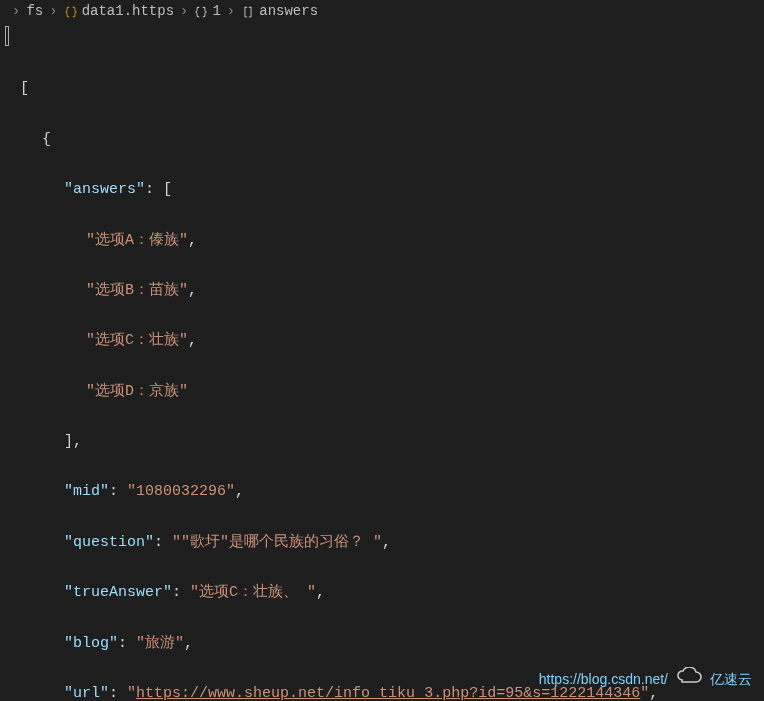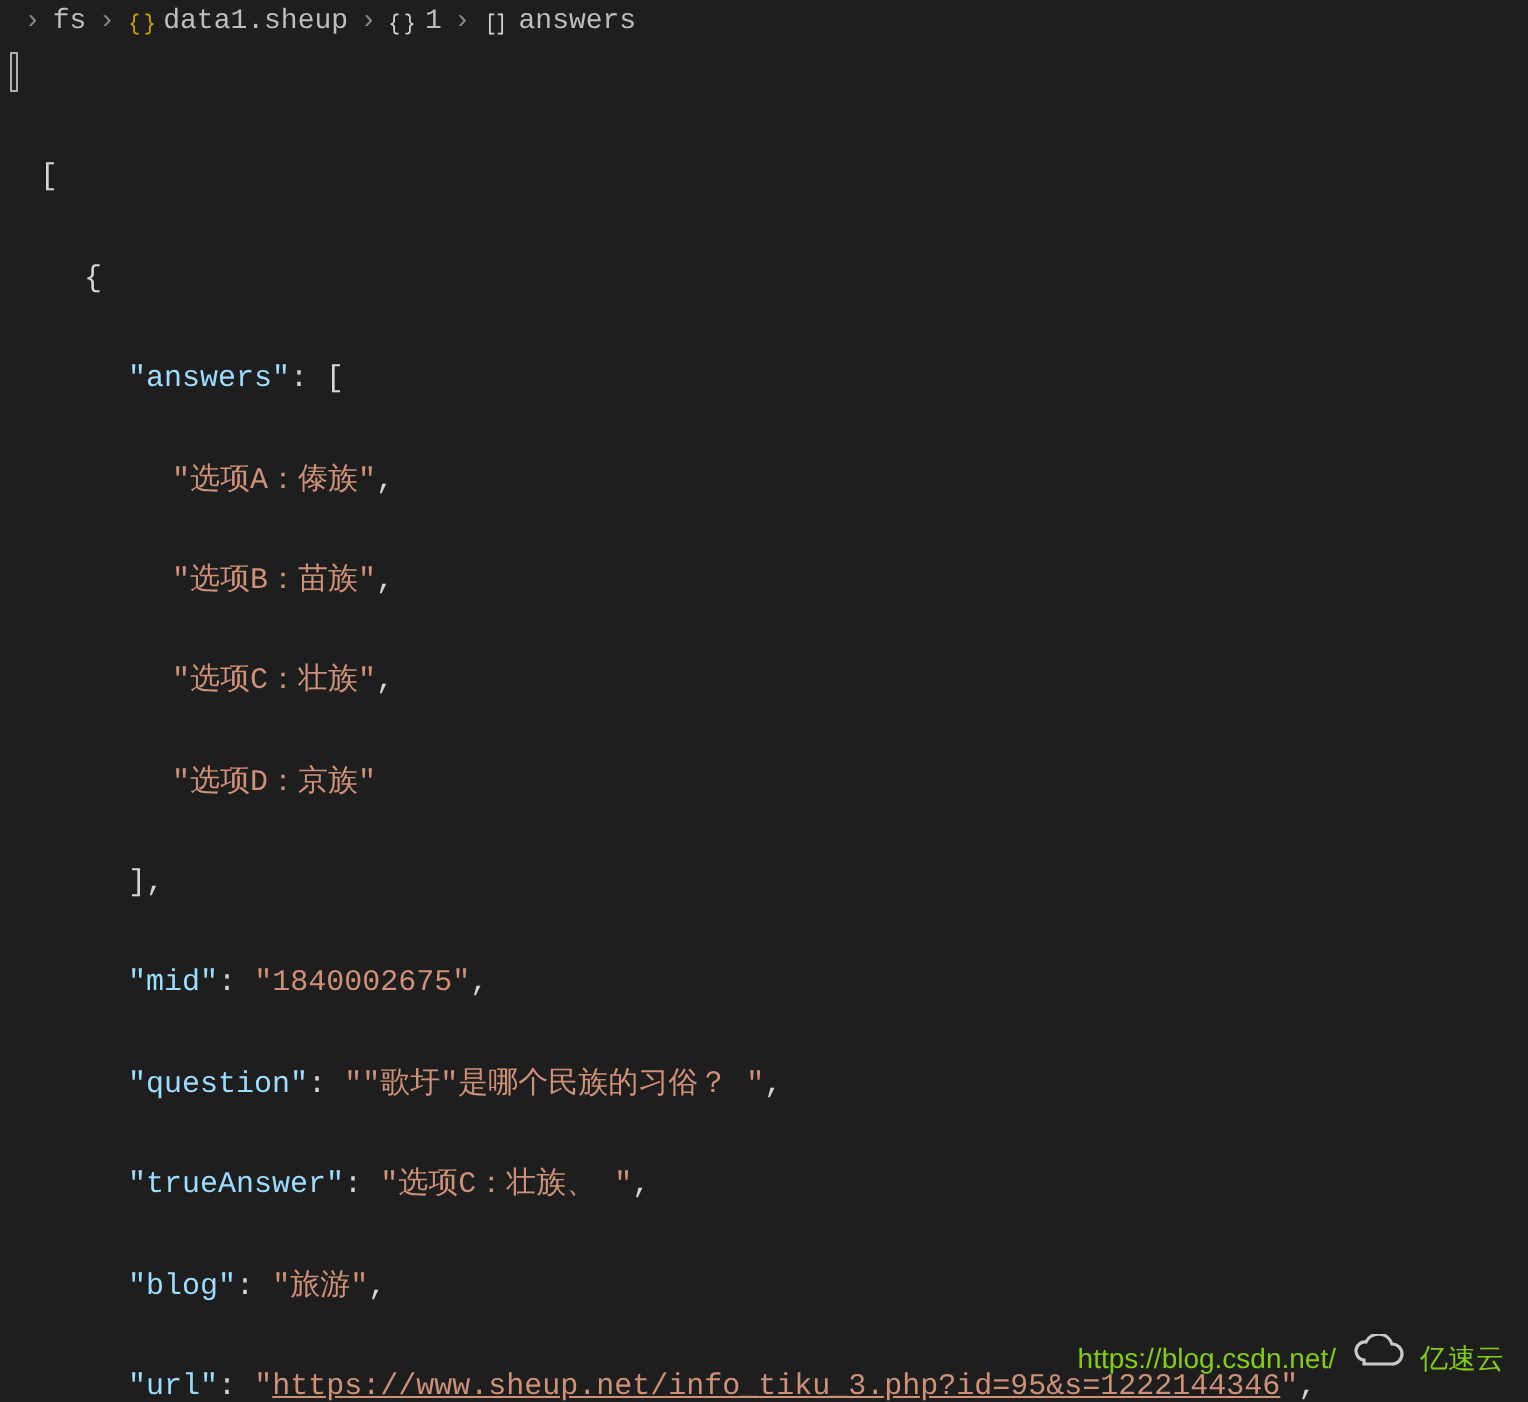--- a/index.html
+++ b/index.html
@@ -9,36 +9,36 @@
   .code{padding:2px 0 0 20px;white-space:pre;font-family:Consolas,"Courier New",monospace;position:relative;}
   .cursor{position:absolute;left:5px;top:2px;width:2px;height:18px;border:1px solid #aeafad;}
   .p{color:#d4d4d4;} 
   .k{color:#9cdcfe;} 
   .s{color:#ce9178;} 
   .u{color:#ce9178;text-decoration:underline;} 
   .line{display:block;}
   .ind1{padding-left:22px;}
   .ind2{padding-left:44px;}
   .ind3{padding-left:66px;}
-  .watermark{position:absolute;right:12px;bottom:8px;color:#84cc16;font-size:14px;font-family:Arial,sans-serif;display:flex;align-items:center;gap:6px;}
+  .watermark{position:absolute;right:12px;bottom:8px;color:#7dd3fc;font-size:14px;font-family:Arial,sans-serif;display:flex;align-items:center;gap:6px;}
   .watermark .cloud{display:inline-block;}
 </style>
 </head>
 <body>
 
 <div class="breadcrumb">
   <span class="sep">›</span>
   <span>fs</span>
   <span class="sep">›</span>
   <span class="icon">
     <svg width="14" height="14" viewBox="0 0 16 16">
         <path fill="#cca700" d="M5 2c-1.5 0-2 1-2 2v2c0 1-.5 1.5-1.5 1.5v1C2.5 8.5 3 9 3 10v2c0 1 .5 2 2 2h1v-1H5.2c-.8 0-1.2-.4-1.2-1.2V10c0-1-.4-1.6-1.2-2 .8-.4 1.2-1 1.2-2V4.2C4 3.4 4.4 3 5.2 3H6V2H5zm6 0h-1v1h.8c.8 0 1.2.4 1.2 1.2V6c0 1 .4 1.6 1.2 2-.8.4-1.2 1-1.2 2v1.8c0 .8-.4 1.2-1.2 1.2H10v1h1c1.5 0 2-1 2-2v-2c0-1 .5-1.5 1.5-1.5v-1C13.5 7.5 13 7 13 6V4c0-1-.5-2-2-2z"></path>
       </svg>
   </span>
-  <span>data1.sheup</span>
+  <span>data1.https</span>
   <span class="sep">›</span>
   <span class="icon">
     <svg width="14" height="14" viewBox="0 0 16 16">
         <path fill="#d4d4d4" d="M5 2c-1.5 0-2 1-2 2v2c0 1-.5 1.5-1.5 1.5v1C2.5 8.5 3 9 3 10v2c0 1 .5 2 2 2h1v-1H5.2c-.8 0-1.2-.4-1.2-1.2V10c0-1-.4-1.6-1.2-2 .8-.4 1.2-1 1.2-2V4.2C4 3.4 4.4 3 5.2 3H6V2H5zm6 0h-1v1h.8c.8 0 1.2.4 1.2 1.2V6c0 1 .4 1.6 1.2 2-.8.4-1.2 1-1.2 2v1.8c0 .8-.4 1.2-1.2 1.2H10v1h1c1.5 0 2-1 2-2v-2c0-1 .5-1.5 1.5-1.5v-1C13.5 7.5 13 7 13 6V4c0-1-.5-2-2-2z"></path>
       </svg>
   </span>
   <span>1</span>
   <span class="sep">›</span>
   <span class="icon">
     <svg width="14" height="14" viewBox="0 0 16 16">
@@ -51,21 +51,21 @@
 <div class="code">
 <span class="cursor"></span>
 <span class="line"><span class="p">[</span></span>
 <span class="line ind1"><span class="p">{</span></span>
 <span class="line ind2"><span class="k">"<span>answers</span>"</span><span class="p">: [</span></span>
 <span class="line ind3"><span class="s">"<span>选项A：傣族</span>"</span><span class="p">,</span></span>
 <span class="line ind3"><span class="s">"<span>选项B：苗族</span>"</span><span class="p">,</span></span>
 <span class="line ind3"><span class="s">"<span>选项C：壮族</span>"</span><span class="p">,</span></span>
 <span class="line ind3"><span class="s">"<span>选项D：京族</span>"</span></span>
 <span class="line ind2"><span class="p">],</span></span>
-<span class="line ind2"><span class="k">"<span>mid</span>"</span><span class="p">: </span><span class="s">"<span>1840002675</span>"</span><span class="p">,</span></span>
+<span class="line ind2"><span class="k">"<span>mid</span>"</span><span class="p">: </span><span class="s">"<span>1080032296</span>"</span><span class="p">,</span></span>
 <span class="line ind2"><span class="k">"<span>question</span>"</span><span class="p">: </span><span class="s">"<span>"歌圩"是哪个民族的习俗？</span> "</span><span class="p">,</span></span>
 <span class="line ind2"><span class="k">"<span>trueAnswer</span>"</span><span class="p">: </span><span class="s">"<span>选项C：壮族、</span> "</span><span class="p">,</span></span>
 <span class="line ind2"><span class="k">"<span>blog</span>"</span><span class="p">: </span><span class="s">"<span>旅游</span>"</span><span class="p">,</span></span>
 <span class="line ind2"><span class="k">"<span>url</span>"</span><span class="p">: </span><span class="s">"</span><span class="u">https://www.sheup.net/info_tiku_3.php?id=95&amp;s=1222144346</span><span class="s">"</span><span class="p">,</span></span>
 
 
 
 
 
 

